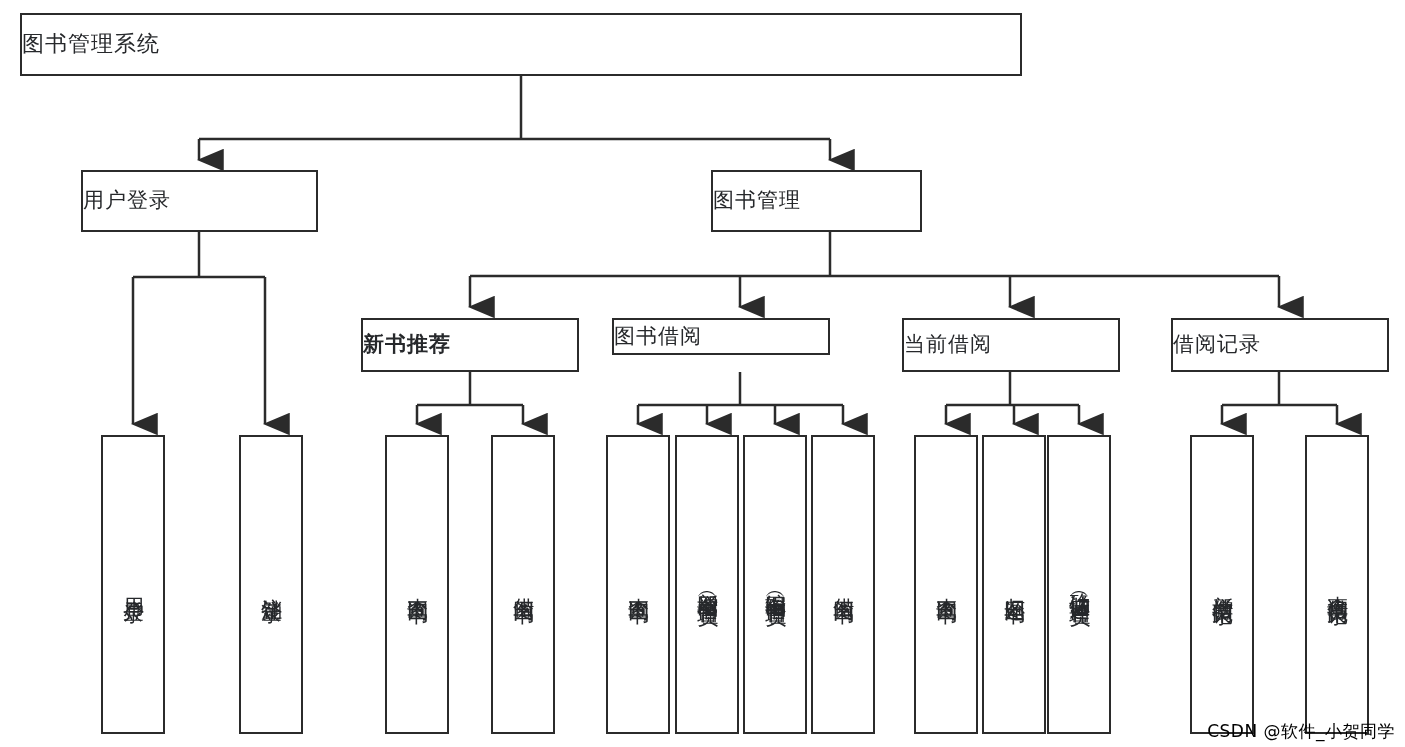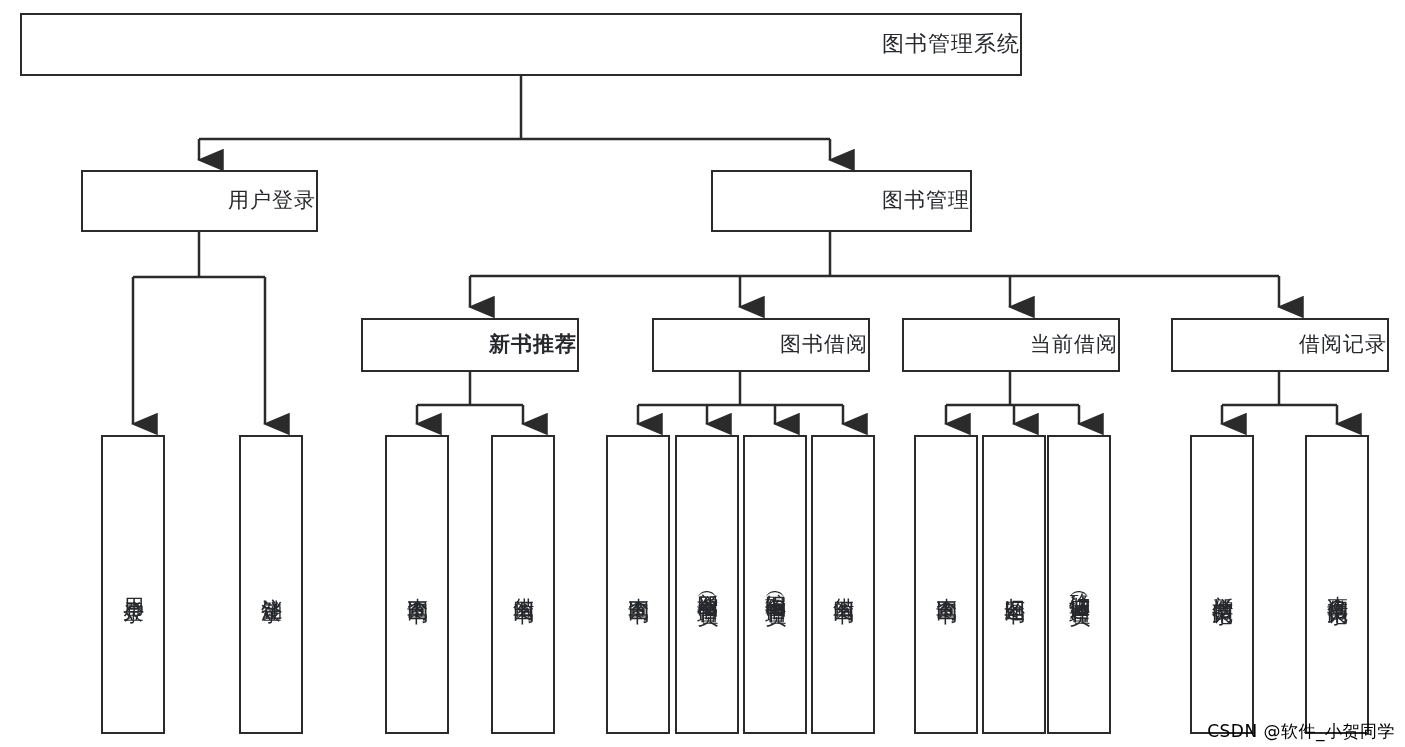--- a/index.html
+++ b/index.html
@@ -28,21 +28,21 @@
     height: 747px;
     pointer-events: none;
   }
   .node {
     position: absolute;
     box-sizing: border-box;
     background: #ffffff;
     border: 2.5px solid #2b2b2b;
     display: flex;
     align-items: center;
-    justify-content: flex-end;
+    justify-content: flex-start;
     color: #26282b;
     z-index: 2;
   }
   
   .node.h {
     font-size: 21px;
     letter-spacing: 1px;
     line-height: 1.1;
   }
   .node.root {
@@ -136,29 +136,29 @@
   </svg>
 
   <div class="node h root" style="left:20px; top:13px; width:1002px; height:63px;">
     <span>图书管理系统</span>
   </div>
 
   <div class="node h" style="left:81px; top:170px; width:237px; height:62px;">
     <span>用户登录</span>
   </div>
 
-  <div class="node h" style="left:711px; top:170px; width:261px; height:62px;">
+  <div class="node h" style="left:711px; top:170px; width:211px; height:62px;">
     <span>图书管理</span>
   </div>
 
   <div class="node h" style="left:361px; top:318px; width:218px; height:54px;font-weight:bold;">
     <span>新书推荐</span>
   </div>
 
-  <div class="node h" style="left:652px; top:318px; width:218px; height:54px;">
+  <div class="node h" style="left:612px; top:318px; width:218px; height:37px;">
     <span>图书借阅</span>
   </div>
 
   <div class="node h" style="left:1171px; top:318px; width:218px; height:54px;">
     <span>借阅记录</span>
   </div>
 
   <div class="node h" style="left:902px; top:318px; width:218px; height:54px;">
     <span>当前借阅</span>
   </div>

